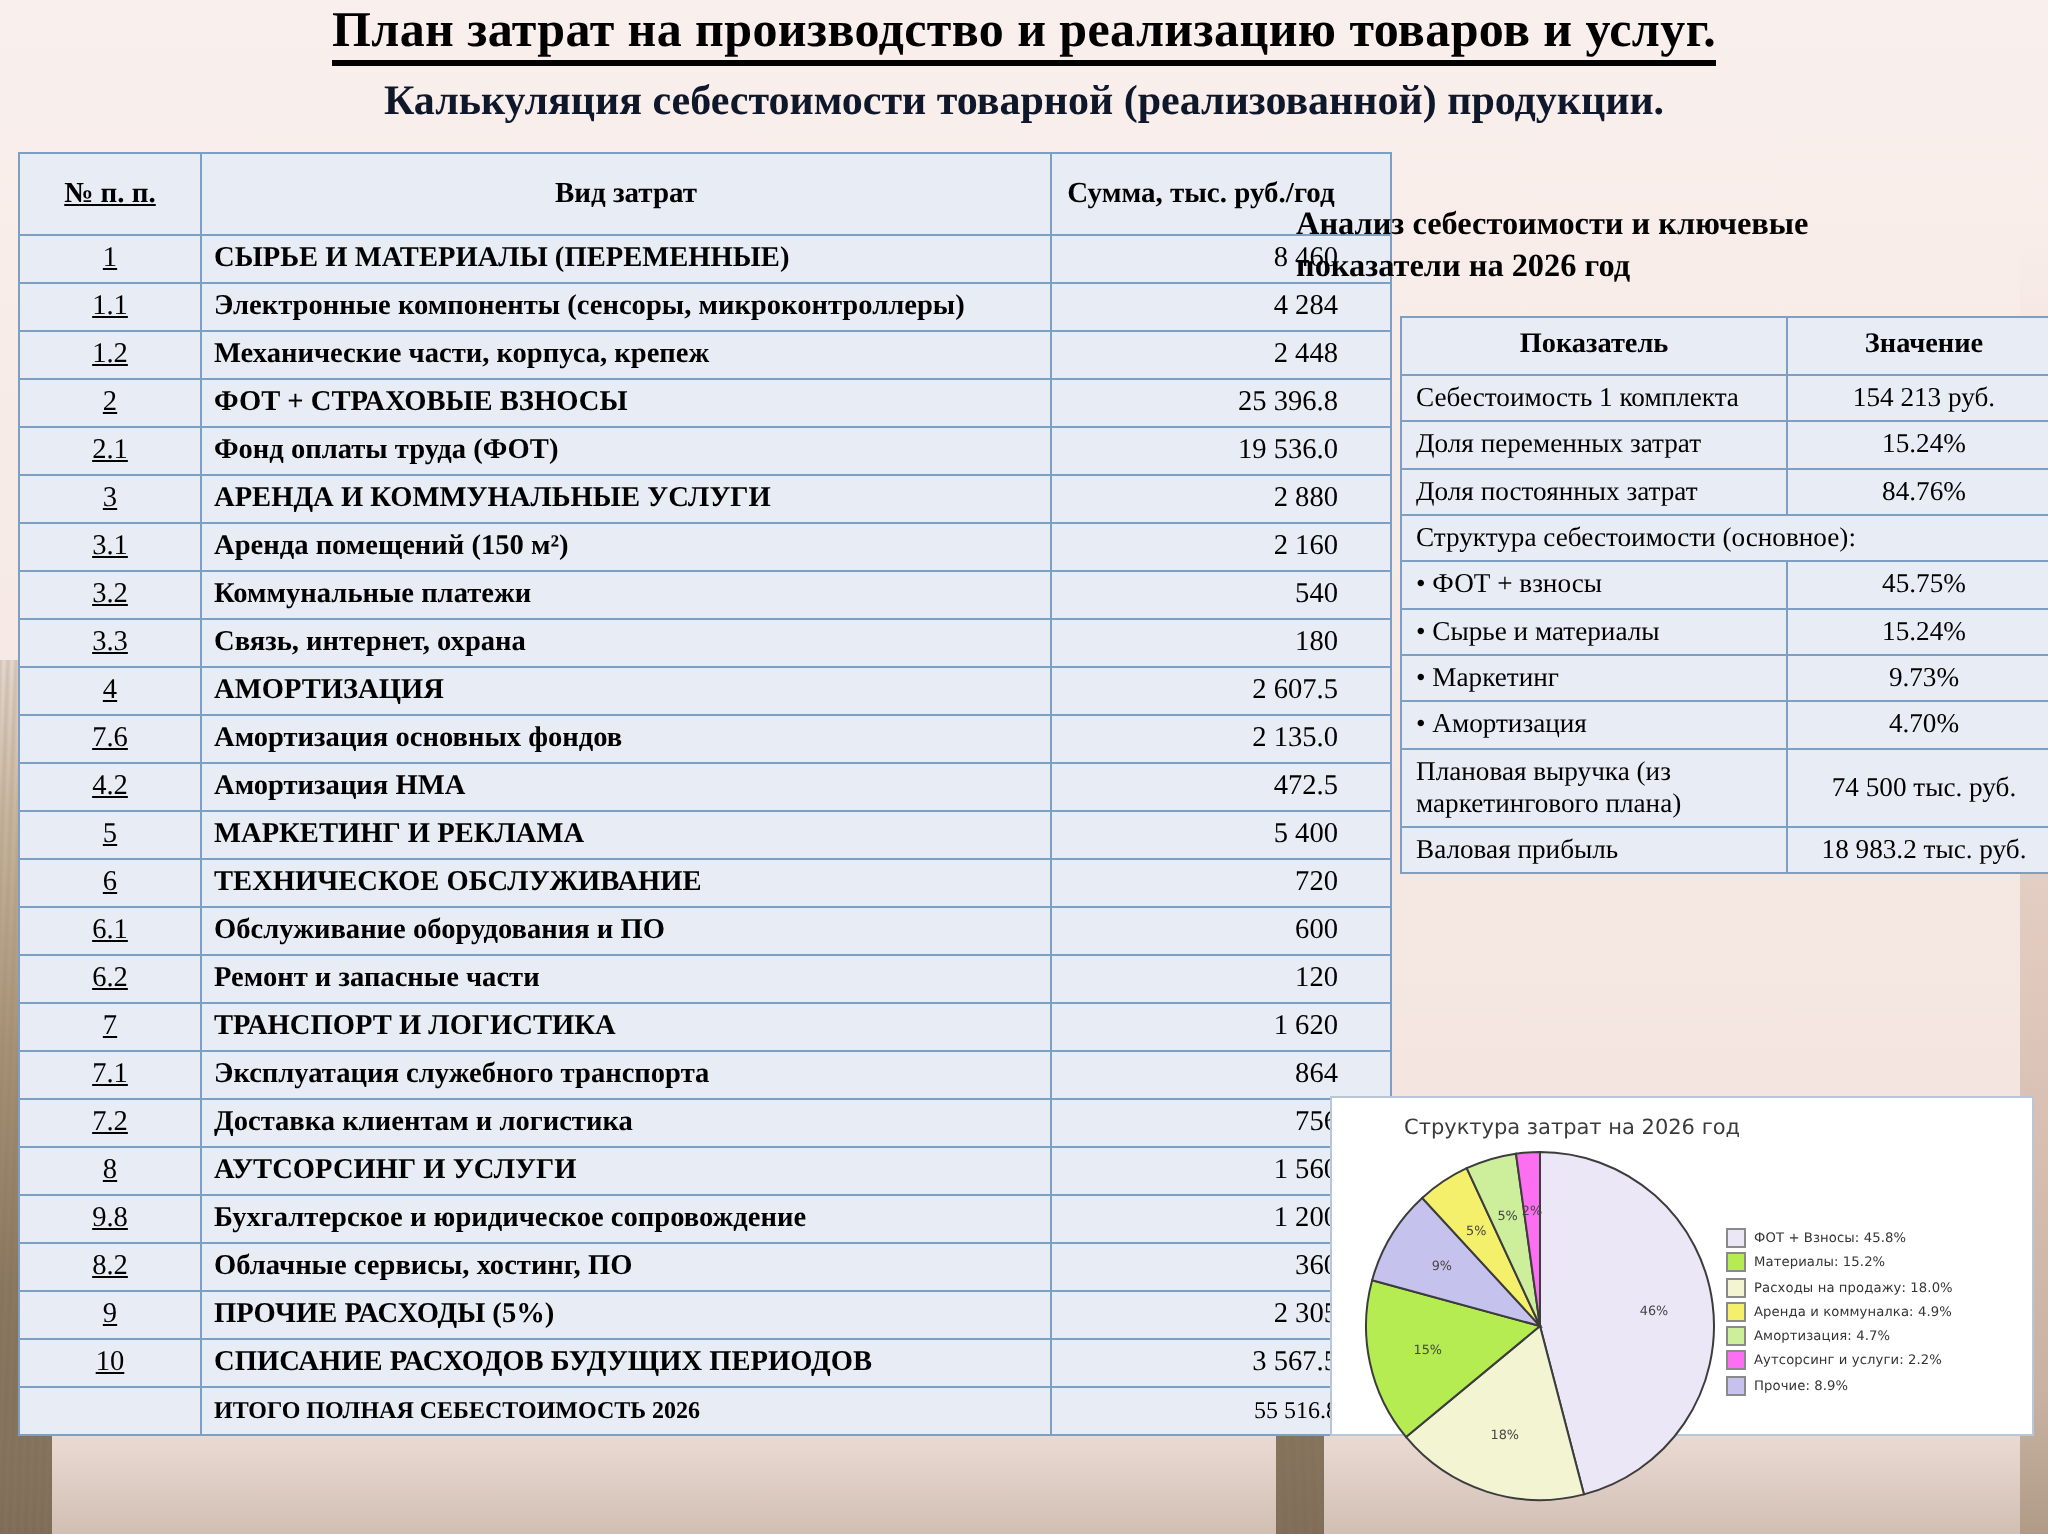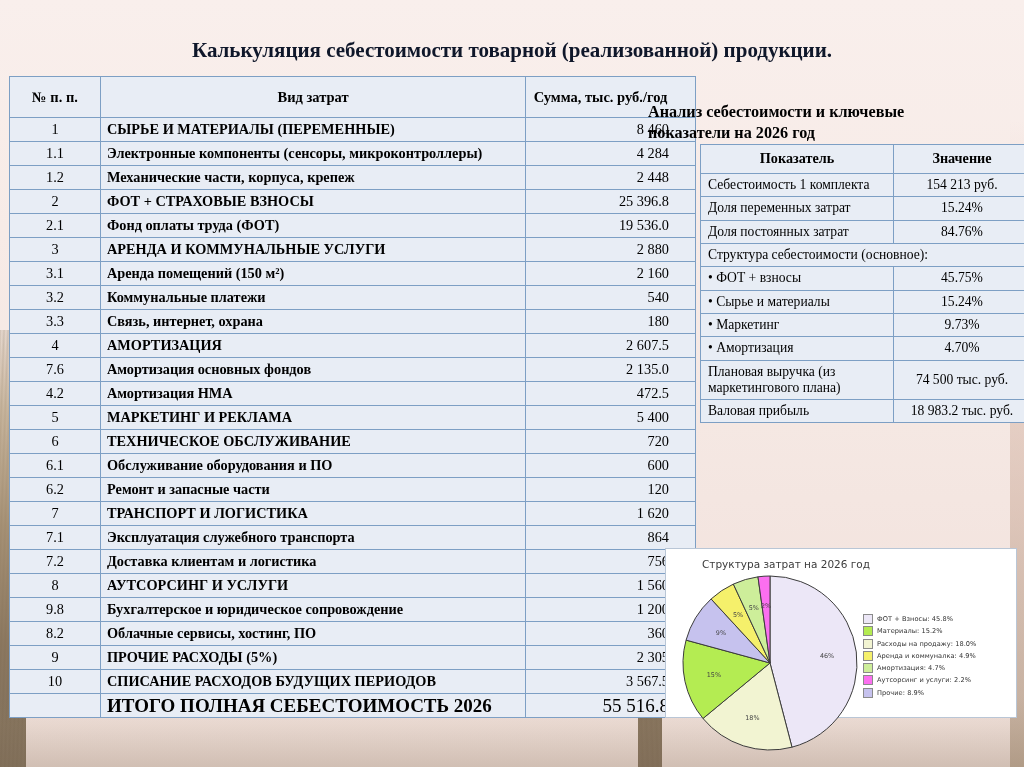--- a/index.html
+++ b/index.html
@@ -153,43 +153,43 @@
     white-space: nowrap;
   }
   table.cost th {
     font-weight: bold;
     text-align: center;
     height: 40px;
     font-size: 14.5px;
     line-height: 1.12;
     white-space: normal;
   }
-  .c-no   { width: 78px;  text-align: center; }
+  .c-no   { width: 78px;  text-align: center; text-decoration: underline; }
   .c-name { width: 412px; text-align: left; font-weight: bold; }
   .c-sum  { width: 137px; text-align: right; padding-right: 26px !important; }
 
   td.lvl1 { font-size: 14.6px; }
   td.lvl2 { font-size: 14.0px; }
-  tr.total td { font-size: 19px; }
+  tr.total td { font-size: 12px; }
 
   
   .analysis-head {
     position: absolute;
     left: 648px;
     top: 102px;
     width: 300px;
     font-size: 16.2px;
     font-weight: bold;
     color: #000;
     line-height: 1.32;
   }
   .analysis-table-wrap {
     position: absolute;
     left: 700px;
-    top: 144px;
+    top: 158px;
     width: 300px;
   }
   table.analysis {
     border-collapse: collapse;
     width: 300px;
     table-layout: fixed;
   }
   table.analysis th, table.analysis td {
     border: 1px solid #7d9fc4;
     background: #e8edf5;
@@ -274,20 +274,23 @@
 
 <div class="bg-root">
   <div class="bg-photo-left"></div>
   <div class="bg-photo-mid"></div>
   <div class="bg-photo-bottom"></div>
   <div class="bg-photo-rightedge"></div>
 </div>
 
 <div class="page">
 
+  <div class="title-main">
+    <span class="u">План  затрат  на  производство и реализацию  товаров и услуг.</span>
+  </div>
   <div class="title-sub">Калькуляция себестоимости товарной  (реализованной) продукции.</div>
 
   <div class="cost-table-wrap">
     <table class="cost">
       <thead>
         <tr>
           <th class="c-no">№ п. п.</th>
           <th class="c-name">Вид затрат</th>
           <th class="c-sum">Сумма, тыс. руб./год</th>
         </tr>

